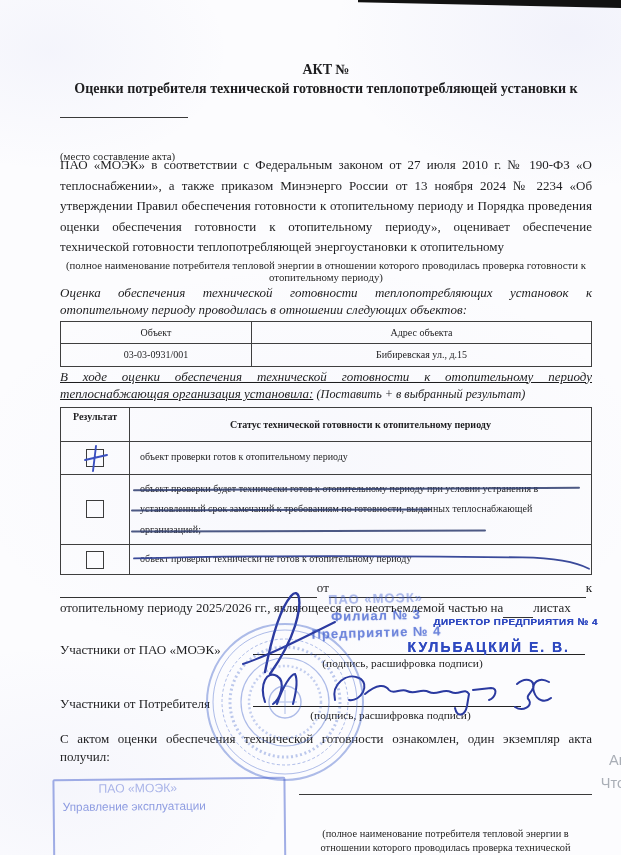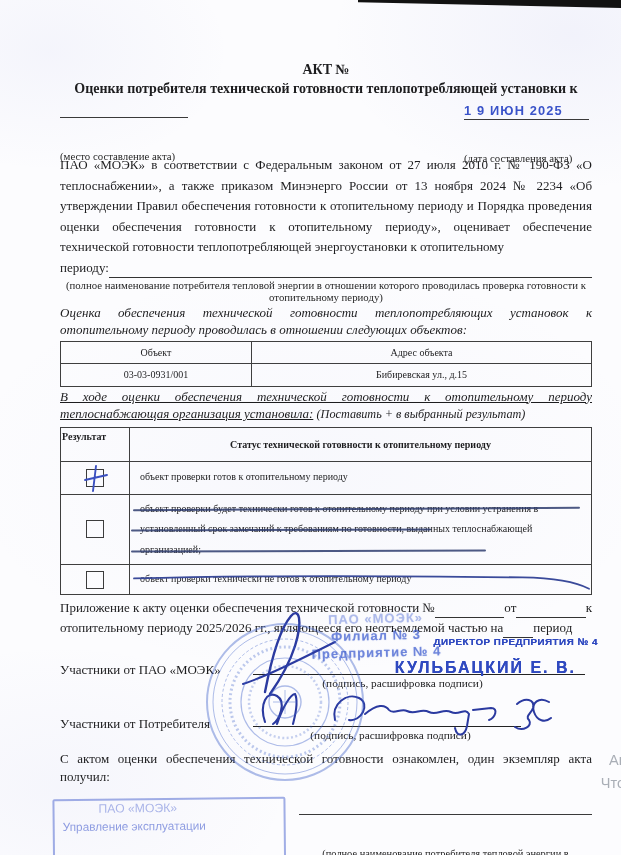--- a/index.html
+++ b/index.html
@@ -37,41 +37,41 @@
   .grow{flex:1 1 auto;}
   .center-cap{ text-align:center;margin:1px auto 0 auto;max-width:525px;}
   .lead{margin-top:1px;text-align:justify;line-height:17.5px;font-style:italic;}
   table{border-collapse:collapse;width:100%;}
   td,th{border:1px solid #3f3f3f;font-size:10px;font-weight:normal;}
   .t1{margin-top:2px;}
   .t1 th{height:19px;}
   .t1 td{height:20px;text-align:center;}
   .t1 .c1{width:188px;text-align:center;}
   .t2{margin-top:3px;}
-  .t2 .hc1{width:66px;font-weight:bold;text-align:left;vertical-align:top;padding-top:3px;}
+  .t2 .hc1{width:66px;font-weight:bold;text-align:center;vertical-align:top;padding-top:3px;}
   .t2 .hc2{font-weight:bold;text-align:center;height:31px;}
   .t2 .cbcell{text-align:center;vertical-align:middle;}
   .t2 .txt{padding:4px 8px 4px 10px;line-height:20.5px;position:relative;}
   .cb{width:16px;height:16px;border:1.2px solid #3c3c3c;margin:0 auto;position:relative;background:transparent;}
   .cross-svg{position:absolute;left:-5px;top:-6px;overflow:visible;}
   .strike{position:absolute;height:1.7px;background:#2e3c6e;opacity:.85;border-radius:2px;}
   .s1{top:13px;left:3px;width:97%;transform:rotate(-.3deg);}
   .s2{top:34px;left:1px;width:65%;transform:rotate(-.2deg);}
   .s3{top:55px;left:1px;width:77%;transform:rotate(-.2deg);}
   .r3svg{position:absolute;left:0;top:0;width:100%;height:100%;}
   .attach{margin-top:3px;line-height:17.5px;}
   .sig-block{position:relative;margin-top:14px;height:46px;display:flex;}
   .sig-label{width:193px;padding-top:10px;}
   .sig-zone{position:relative;flex:1;}
   .sig-line-m{position:absolute;left:0;top:22px;width:332px;border-bottom:1.4px solid #232323;}
   .sig-line-c{position:absolute;left:0;top:20px;width:268px;border-bottom:1.4px solid #232323;}
   .sig-cap{position:absolute;left:32px;top:25px;width:235px;text-align:center;font-size:11.3px;}
   .sig-cap-c{position:absolute;left:20px;top:23px;width:235px;text-align:center;font-size:11.3px;}
   .dir-title{position:absolute;right:-6px;top:-16px;font-size:9.8px;letter-spacing:.5px;color:#2f49c0;text-shadow:0 0 .5px #2f49c0;white-space:nowrap;}
-  .dir-name{position:absolute;right:16px;top:7px;font-size:16px;letter-spacing:2px;color:#2f49c0;text-shadow:0 0 .5px #2f49c0;white-space:nowrap;}
+  .dir-name{position:absolute;right:22px;top:7px;font-size:14px;letter-spacing:2px;color:#2f49c0;text-shadow:0 0 .5px #2f49c0;white-space:nowrap;}
   .org-stamp{position:absolute;left:18px;top:-42px;width:210px;text-align:center;
     font-family:"Liberation Sans",sans-serif;font-weight:bold;font-size:13px;line-height:17px;
     color:rgba(70,100,210,.6);letter-spacing:1px;transform:rotate(-1.5deg);text-shadow:0 0 1px rgba(70,100,210,.5);}
   .pen{position:absolute;overflow:visible;}
   .ack{margin-top:4px;text-align:justify;line-height:17.5px;}
   .ack-row{position:relative;margin-top:5px;display:flex;justify-content:space-between;}
   .date-blanks{display:flex;align-items:flex-end;width:235px;line-height:19px;padding-top:24px;}
   .consumer-cap{width:293px;}
   .consumer-cap .line{margin-bottom:3px;}
   .consumer-cap .cap{text-align:center;font-size:10.4px;line-height:14px;}
@@ -90,32 +90,23 @@
   <div class="scan-strip"></div>
 
   <div class="title">АКТ №</div>
   <div class="title">Оценки потребителя технической готовности теплопотребляющей установки к</div>
 
   <div class="meta-row">
     <div class="meta-left">
       <div class="line" style="width:128px;"></div>
       <div class="cap">(место составление акта)</div>
     </div>
-    <div class="meta-right">
-      <div class="stamp-blue date-stamp">1 9 ИЮН 2025</div>
-      <div class="line" style="width:125px;margin-top:1px;"></div>
-      <div class="cap" style="white-space:nowrap;">(дата составления акта)</div>
-    </div>
   </div>
 
   <div class="intro">ПАО «МОЭК» в соответствии с Федеральным законом от 27 июля 2010 г. № 190-ФЗ «О теплоснабжении», а также приказом Минэнерго России от 13 ноября 2024 № 2234 «Об утверждении Правил обеспечения готовности к отопительному периоду и Порядка проведения оценки обеспечения готовности к отопительному периоду», оценивает обеспечение технической готовности теплопотребляющей энергоустановки к отопительному</div>
-  <div class="blank-row">
-    <span>периоду:</span>
-    <span class="blank grow"></span>
-  </div>
   <div class="cap center-cap">(полное наименование потребителя тепловой энергии в отношении которого проводилась проверка готовности к отопительному периоду)</div>
 
   <div class="lead">Оценка обеспечения технической готовности теплопотребляющих установок к отопительному периоду проводилась в отношении следующих объектов:</div>
   <table class="t1">
     <tbody>
         <tr>
       <th class="c1">Объект</th>
       <th>Адрес объекта</th>
     </tr>
     <tr>
@@ -166,30 +157,29 @@
         <svg class="r3svg" viewBox="0 0 470 28" preserveAspectRatio="none">
           <path d="M4,13 C150,9 320,11 400,12 C432,12.5 456,17 468,23" stroke="#3a4a9a" stroke-width="1.7" fill="none" stroke-linecap="round"></path>
         </svg>
       </td>
     </tr>
   </tbody>
     </table>
 
   <div class="attach">
     <div class="blank-row">
-      <span class="nowrap">Приложение к акту оценки обеспечения технической готовности №</span>
       <span class="blank grow" style="min-width:62px;"></span>
       <span>от</span>
       <span class="blank grow" style="min-width:62px;"></span>
       <span>к</span>
     </div>
     <div class="blank-row">
       <span class="nowrap">отопительному периоду 2025/2026 гг., являющееся его неотъемлемой частью на</span>
       <span class="blank" style="width:30px;"></span>
-      <span>период</span>
+      <span>листах</span>
     </div>
   </div>
 
   <div class="sig-block">
     <div class="sig-label">Участники от ПАО «МОЭК»</div>
     <div class="sig-zone">
       <div class="org-stamp">
         <div style="opacity:.55;">ПАО «МОЭК»</div>
         <div>Филиал № 3</div>
         <div>Предприятие № 4</div>

